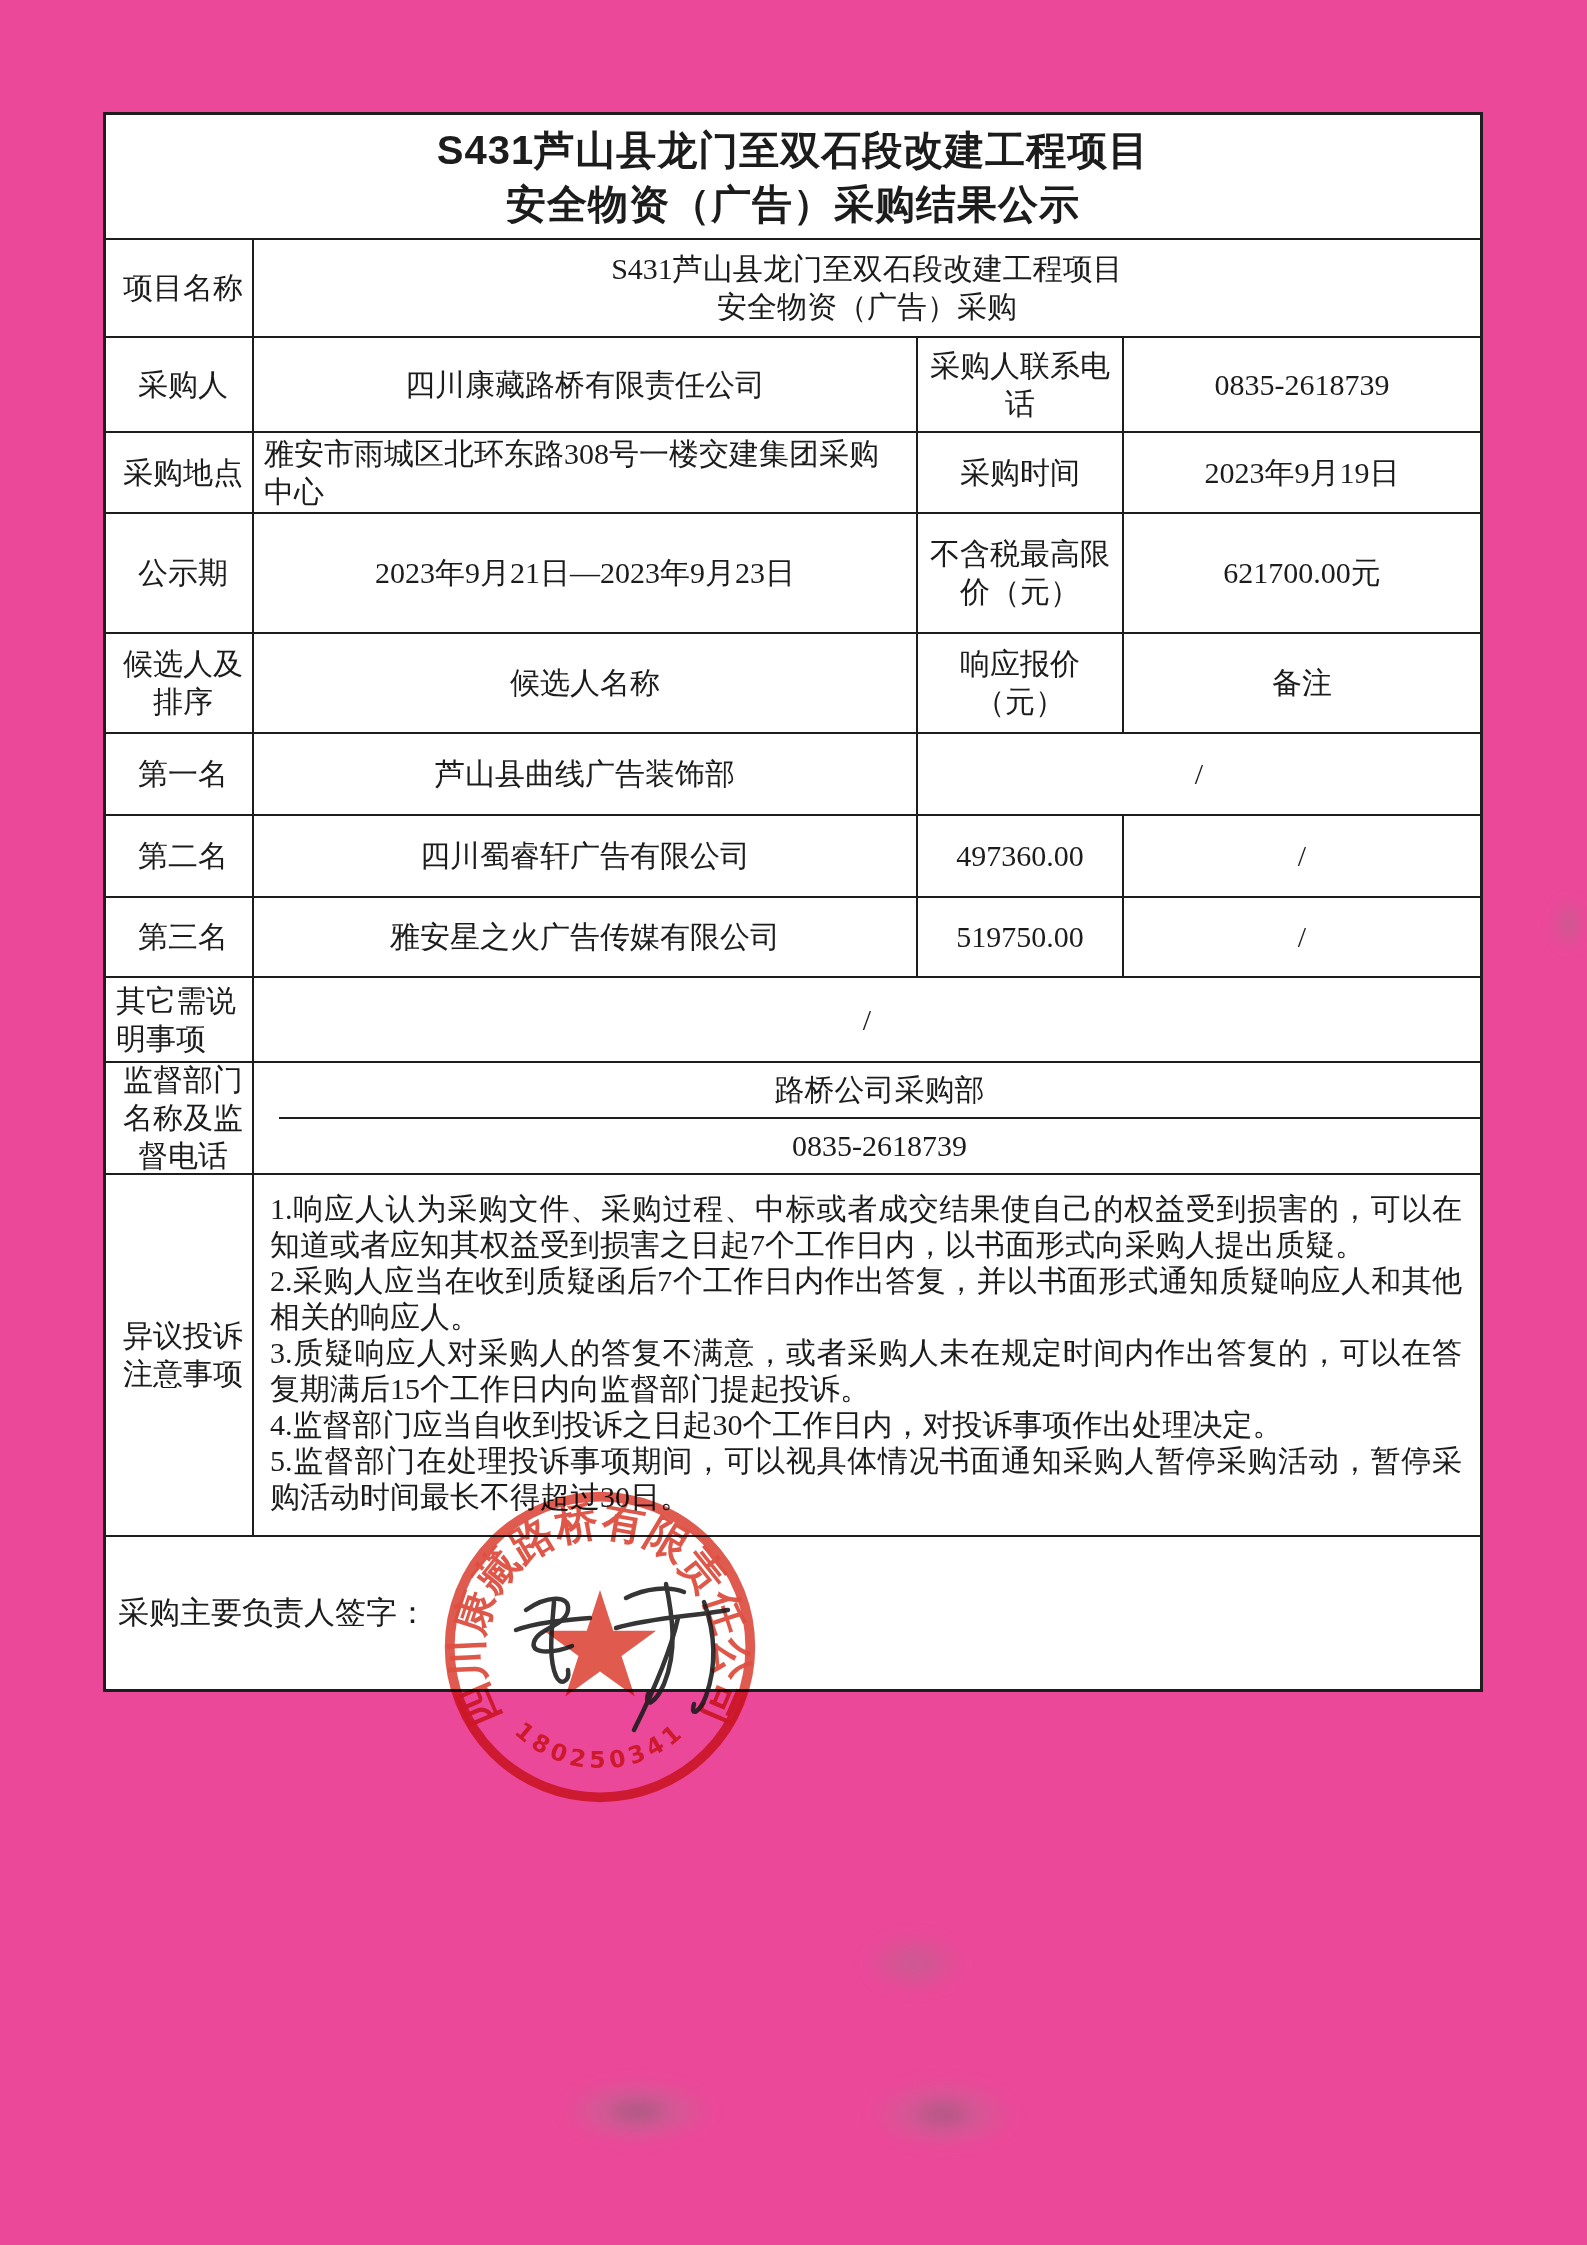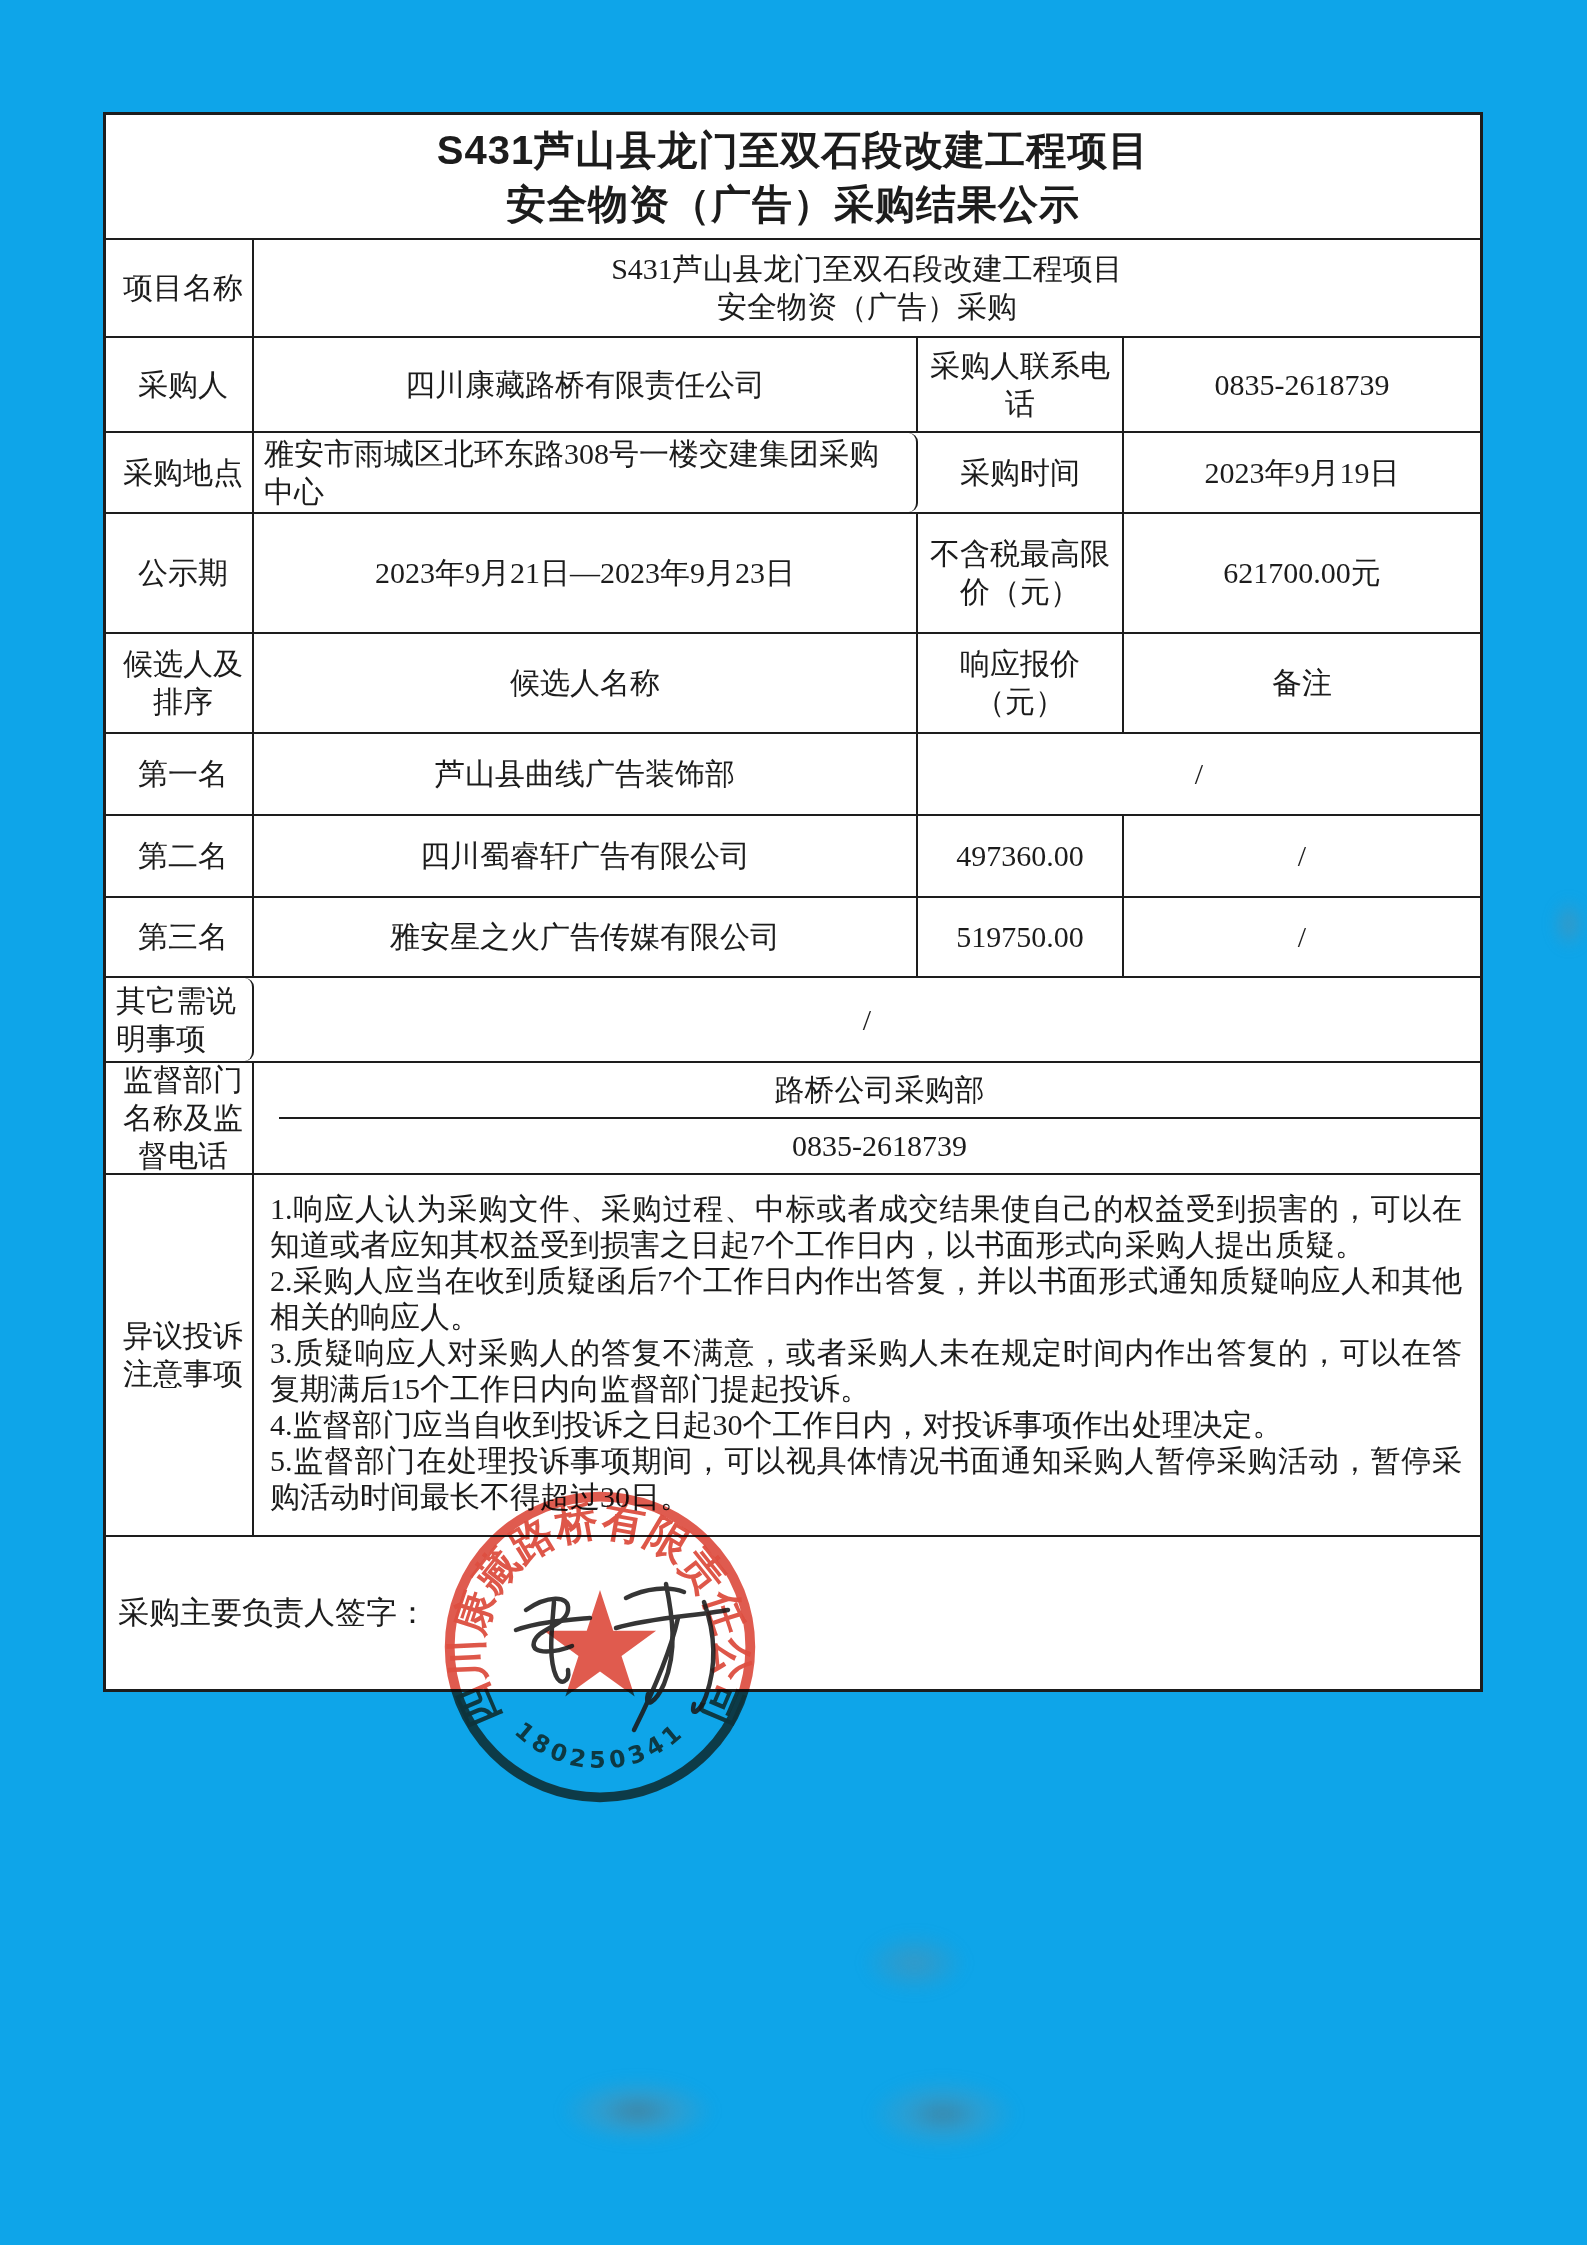--- a/index.html
+++ b/index.html
@@ -1,19 +1,19 @@
 <!DOCTYPE html>
 <html><head>
 <meta charset="utf-8">
 <style>
   html,body{margin:0;padding:0;background:#e8e8e8;}
   .page{
     position:relative;
     width:1587px;height:2245px;
-    background:#0ea5e9;
+    background:#ec4899;
     overflow:hidden;
     font-family:"Liberation Serif","DejaVu Serif",serif;
     color:#1c1c1c;
   }
   .doc-table{
     position:absolute;left:103px;top:112px;width:1380px;
     border:3px solid #1d1d1d;
     box-sizing:border-box;
     background:#fff;
   }
@@ -39,21 +39,21 @@
   .r-purchaser{height:95px;}
   .r-location{height:81px;}
   .r-publicity{height:120px;}
   .r-candheader{height:100px;}
   .r-rank{height:82px;}
   .r-rank3{height:80px;}
   .r-other{height:85px;}
   .r-supervision{height:112px;gap:25px;}
   .r-objection{height:362px;}
   .r-signature{height:152px;border-bottom:none;}
-  .left-align{align-items:flex-start;text-align:left;padding-left:10px;padding-right:10px;border-radius:9px;}
+  .left-align{align-items:flex-start;text-align:left;padding-left:10px;padding-right:10px;}
   .sup-stack{flex:1;display:flex;flex-direction:column;}
   .sup-sub{flex:1;display:flex;align-items:center;justify-content:center;font-size:30px;}
   .sup-sub:first-child{border-bottom:2px solid #1d1d1d;box-sizing:border-box;}
   .objection-text{
     justify-content:flex-start;align-items:stretch;text-align:justify;
     padding:16px 18px 10px 16px;
   }
   .objection-text p{margin:0;font-size:30px;line-height:36px;}
   .sig-cell{flex:1;border-right:none;justify-content:center;align-items:flex-start;padding-left:12px;}
   .sig-label{font-size:31px;}

